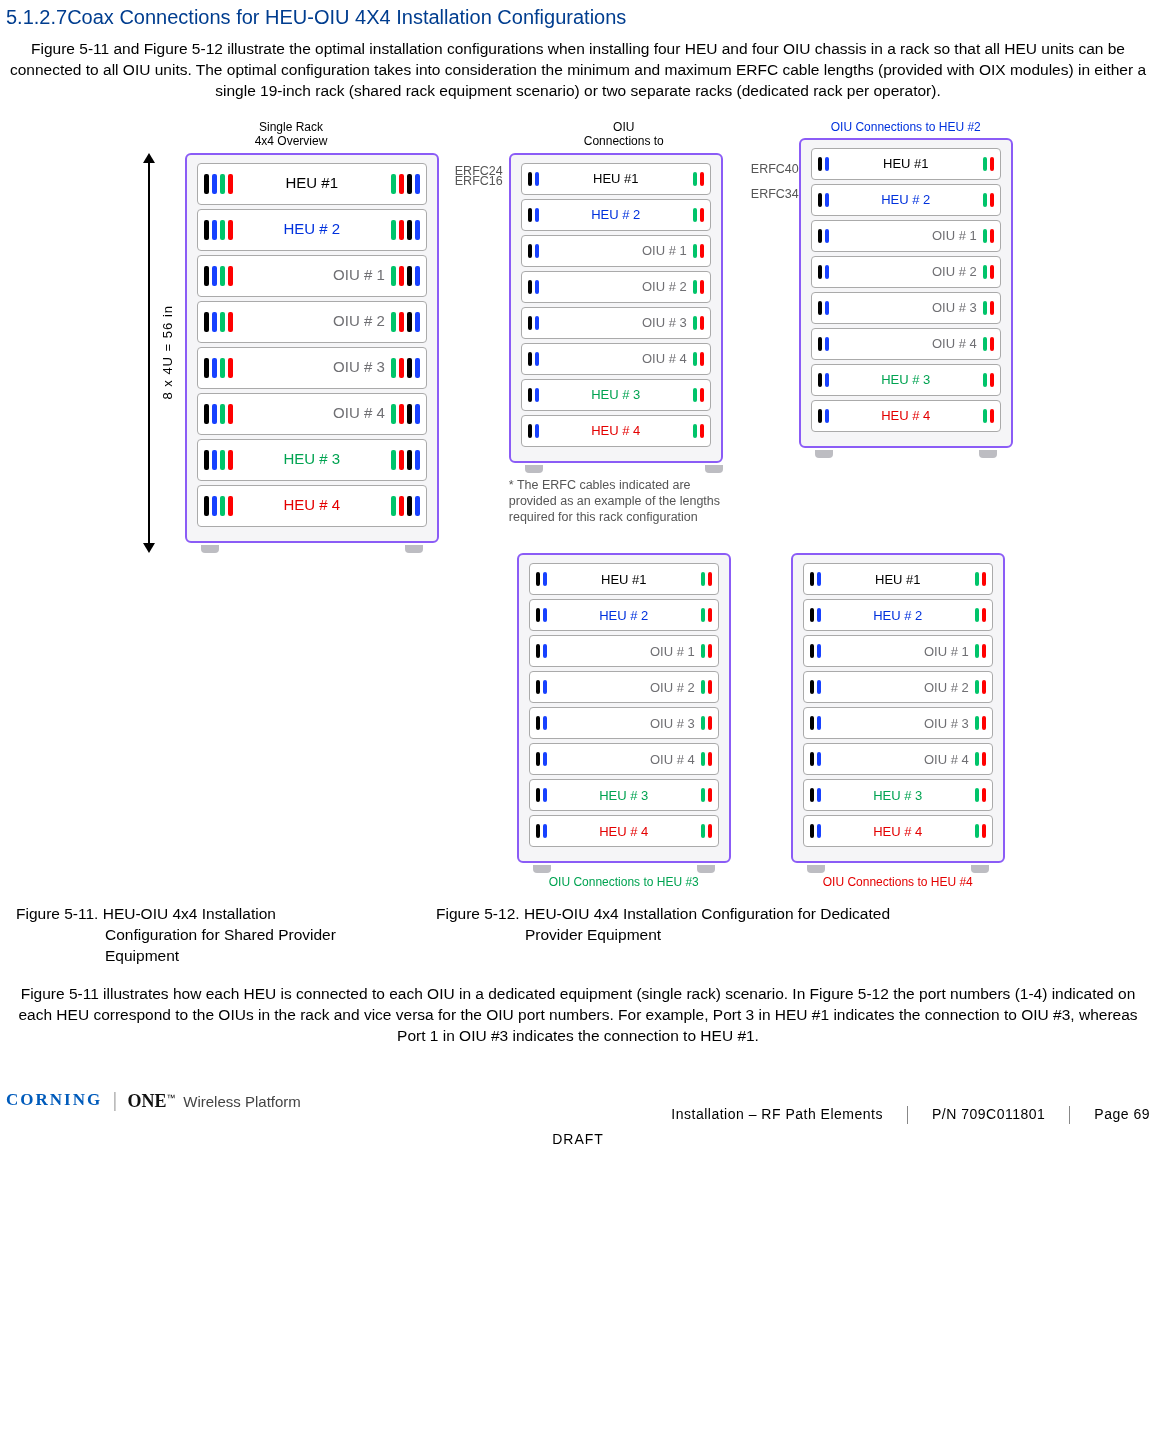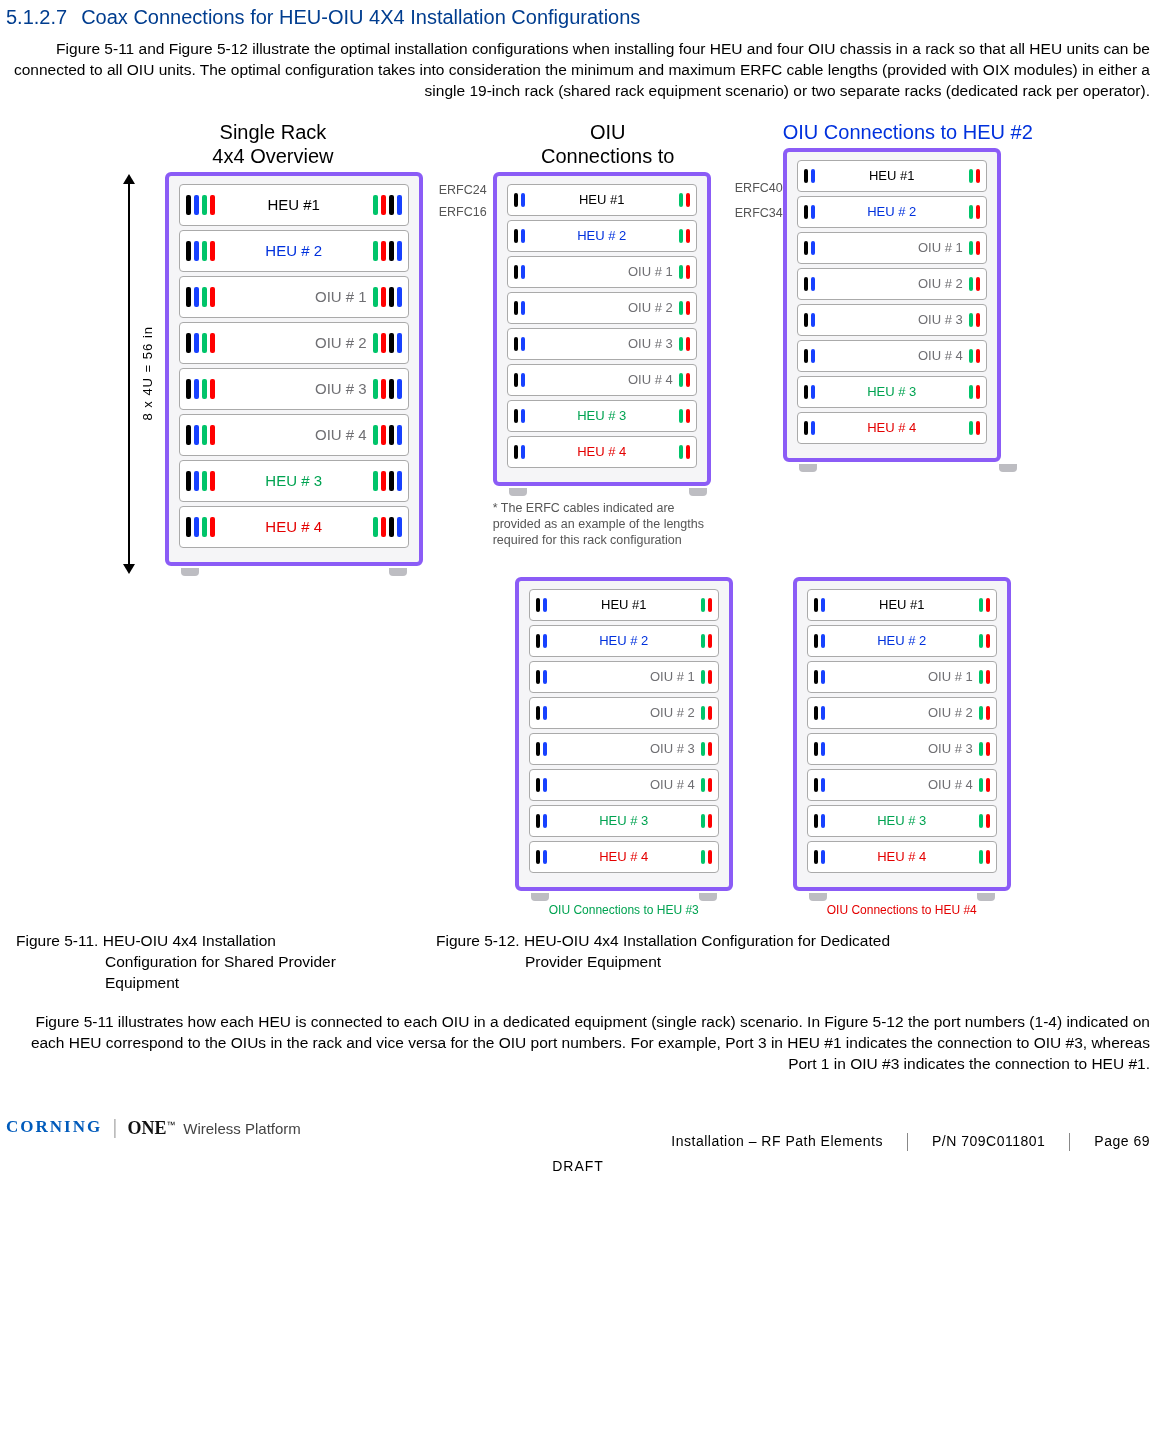--- a/index.html
+++ b/index.html
@@ -11,25 +11,24 @@
     padding: 4px 6px 0 6px;
     width: 1144px;
   }
   .section-heading {
     color: #003d8f;
     font-size: 20px;
     font-weight: normal;
     margin: 0 0 8px 0;
   }
   .section-heading .num {
-    margin-right: 14px;
   }
   .para {
     margin: 0 0 14px 0;
-    text-align: right;
+    text-align: center;
   }
 
   
   .figures-row {
     display: flex;
     justify-content: center;
     gap: 70px;
     margin: 18px 0 10px 0;
   }
   .figcol {
@@ -40,21 +39,21 @@
   .figcol.right {
     gap: 20px;
   }
   .two-racks {
     display: flex;
     gap: 60px;
   }
 
   
   .rack-frame {
-    border: 4px solid #8b5cf6;
+    border: 2px solid #8b5cf6;
     border-radius: 6px;
     background: #f5f5f7;
     padding: 8px 10px 14px 10px;
     display: flex;
     flex-direction: column;
     gap: 4px;
     position: relative;
   }
   .rack-frame.small { width: 190px; }
   .rack-frame.big { width: 230px; }
@@ -98,21 +97,21 @@
   }
   .rack-frame.big .port { height: 20px; width: 5px; }
   .p-black { background:#000; }
   .p-blue  { background:#1741ff; }
   .p-green { background:#00c46a; }
   .p-red   { background:#ff0000; }
 
   
   .rack-title {
     text-align: center;
-    font-size: 20px;
+    font-size: 12px;
     margin-bottom: 4px;
     line-height: 1.2;
   }
   .rack-caption {
     text-align: center;
     font-size: 12px;
     margin-top: 2px;
     line-height: 1.2;
   }
 
@@ -376,21 +375,21 @@
   <div class="figcol right">
     <div class="two-racks">
 
       <div>
         <div class="rack-title c-black">
           <div>OIU</div>
           <div>Connections to</div>
         </div>
         <div style="position:relative;">
           <div class="erfc-labels" style="left:-54px; top:10px;">ERFC24</div>
-          <div class="erfc-labels" style="left:-54px; top:32px;">ERFC16</div>
+          <div class="erfc-labels" style="left:-54px; top:20px;">ERFC16</div>
           <div class="erfc-labels" style="right:-60px; top:8px;">ERFC40</div>
           <div class="erfc-labels" style="right:-60px; top:33px;">ERFC34</div>
           <div class="rack-frame small" id="srTL">
               <div class="unit">
                 <div class="port-set">
                   <div class="port p-black"></div>
                   <div class="port p-blue"></div>
                 </div>
                 <div class="unit-label c-black">HEU #1</div>
                 <div class="port-set">

